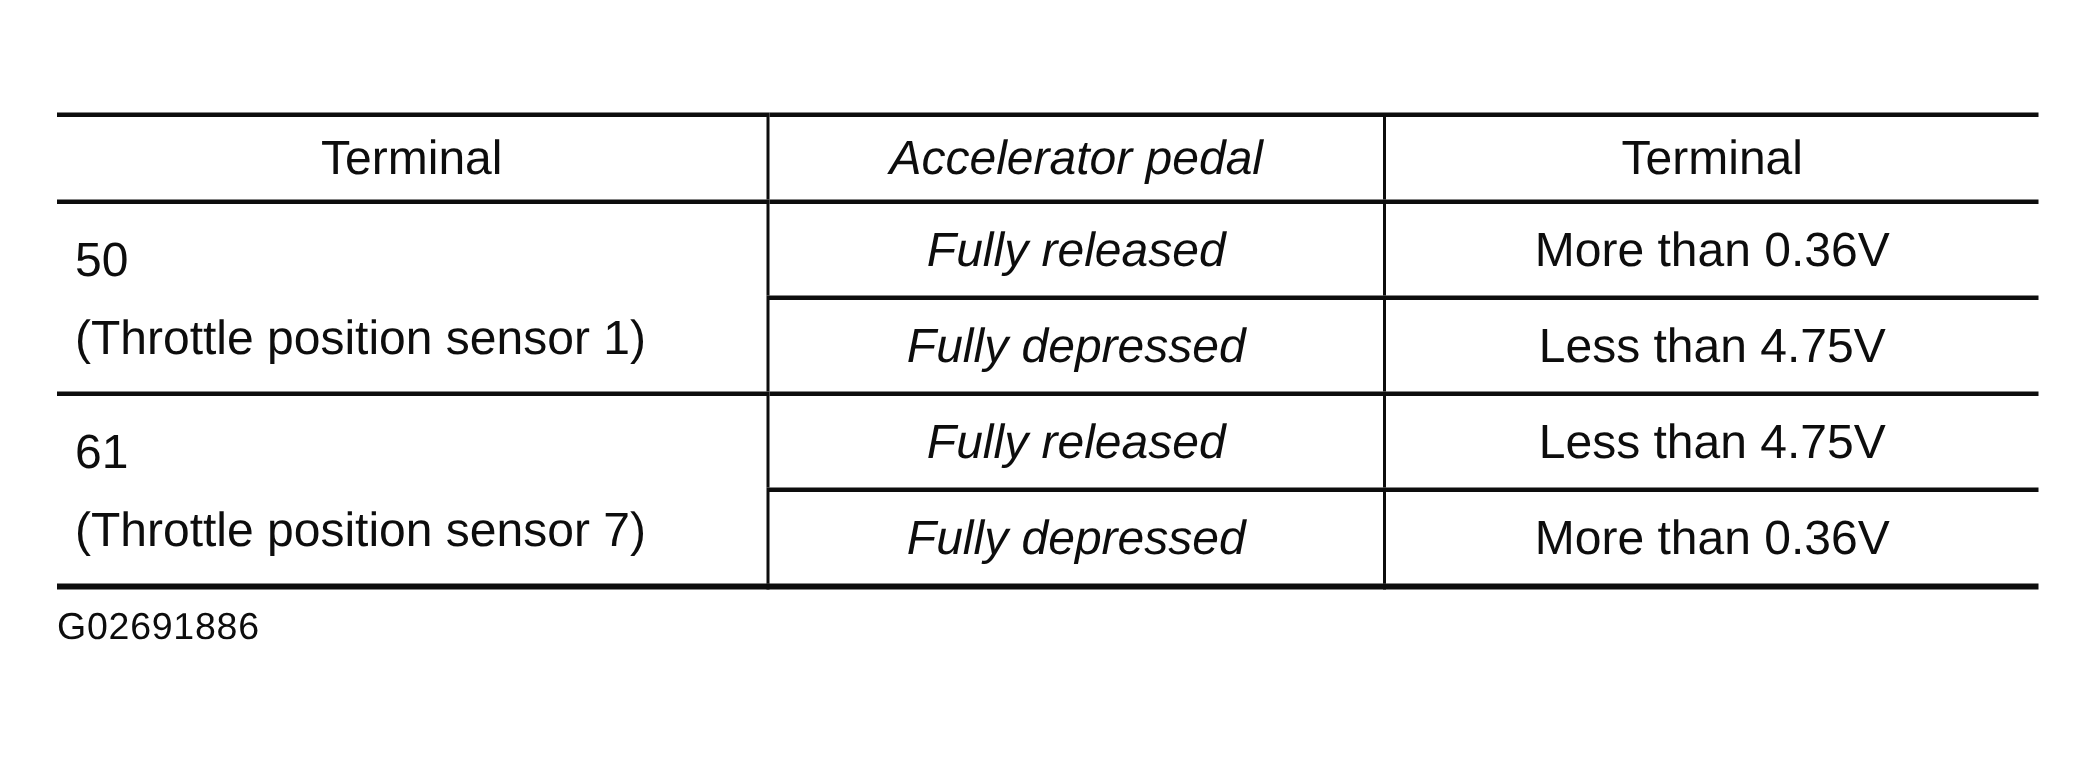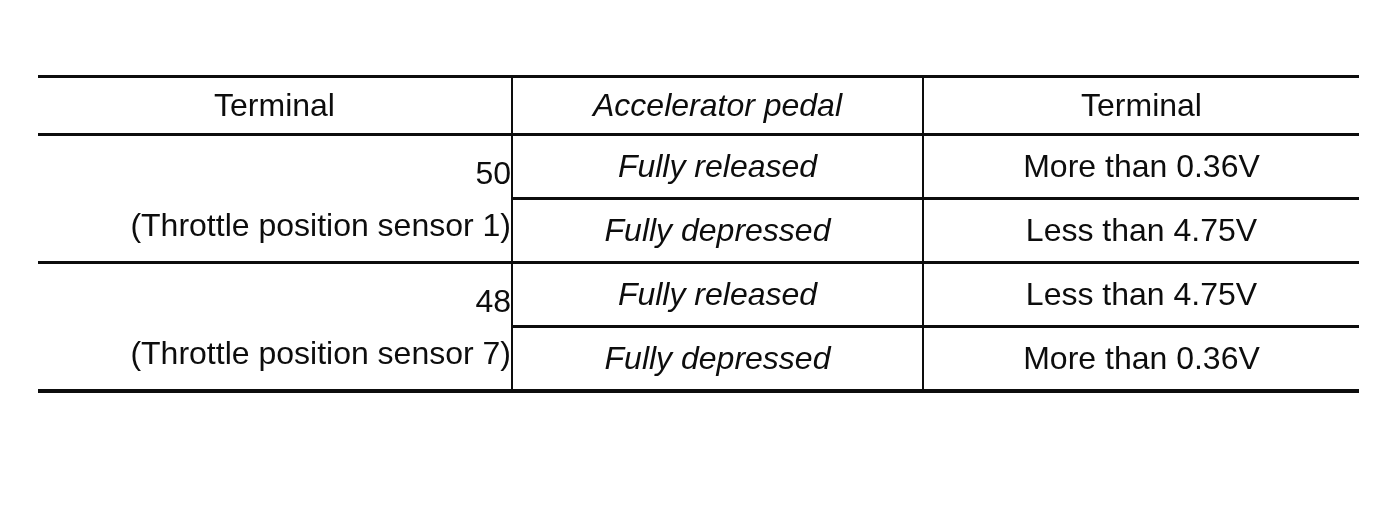--- a/index.html
+++ b/index.html
@@ -39,21 +39,21 @@
     text-align: center;
     vertical-align: middle;
     background: #ffffff;
   }
   .spec-table .col-terminal { width: 473px; border-left: none; }
   .spec-table .col-pedal    { width: 409px; font-style: italic; }
   .spec-table .col-voltage  { width: 435px; border-right: none; }
   .spec-table thead th { height: 55px; }
   .spec-table tbody td { height: 61px; }
   .spec-table td.terminal-cell {
-    text-align: right;
+    text-align: left;
     padding-left: 12px;
     vertical-align: middle;
   }
   .terminal-cell .t-line {
     display: block;
     line-height: 52px;
   }
   .figure-id {
     position: absolute;
     left: 38px;
@@ -84,27 +84,28 @@
         </td>
         <td class="col-pedal">Fully released</td>
         <td class="col-voltage">More than 0.36V</td>
       </tr>
       <tr>
         <td class="col-pedal">Fully depressed</td>
         <td class="col-voltage">Less than 4.75V</td>
       </tr>
       <tr>
         <td class="col-terminal terminal-cell" rowspan="2">
-          <span class="t-line">48</span>
+          <span class="t-line">61</span>
           <span class="t-line">(Throttle position sensor 7)</span>
         </td>
         <td class="col-pedal">Fully released</td>
         <td class="col-voltage">Less than 4.75V</td>
       </tr>
       <tr>
         <td class="col-pedal">Fully depressed</td>
         <td class="col-voltage">More than 0.36V</td>
       </tr>
     </tbody>
   </table>
 
+  <div class="figure-id">G02691886</div>
 
 </div>
 
 </body></html>

